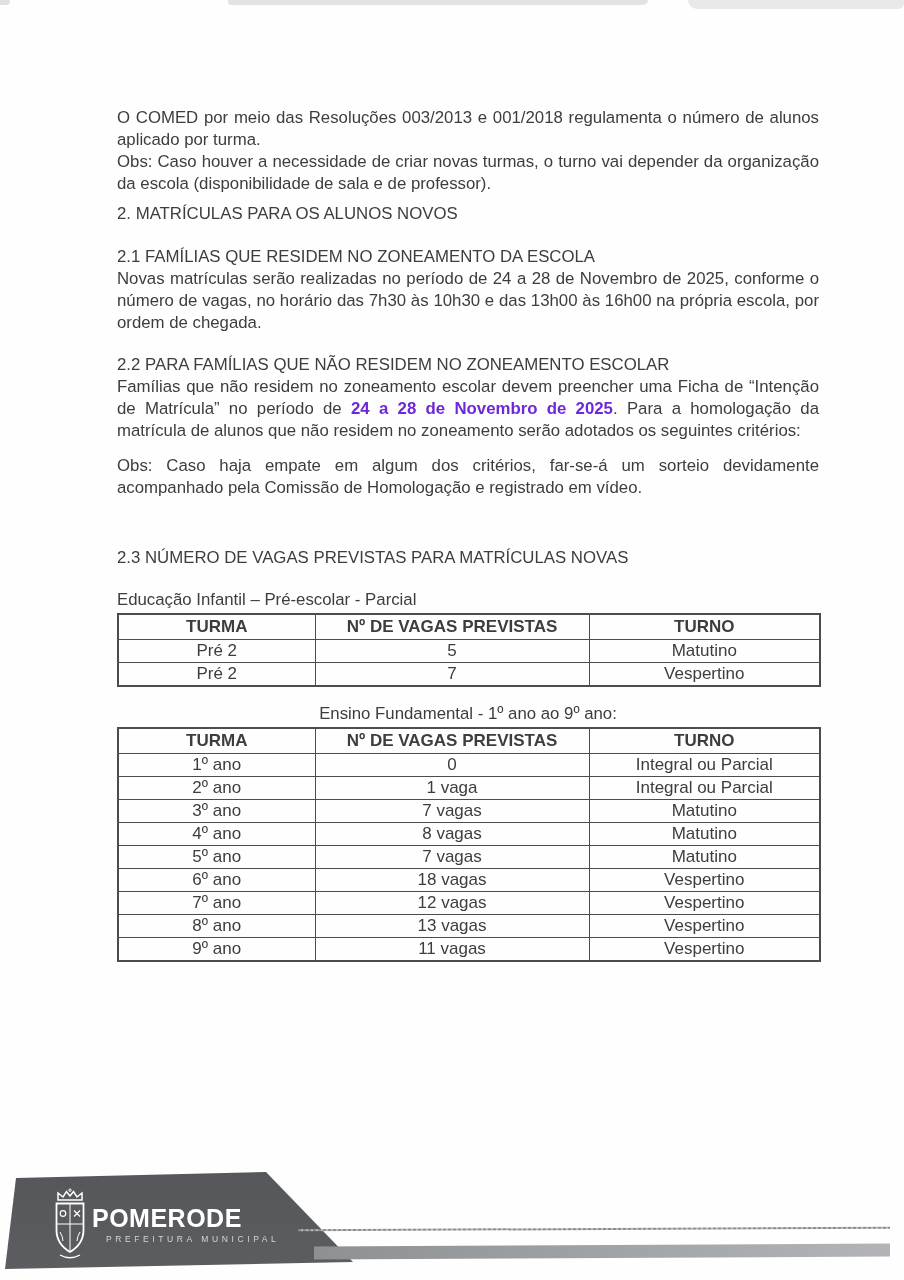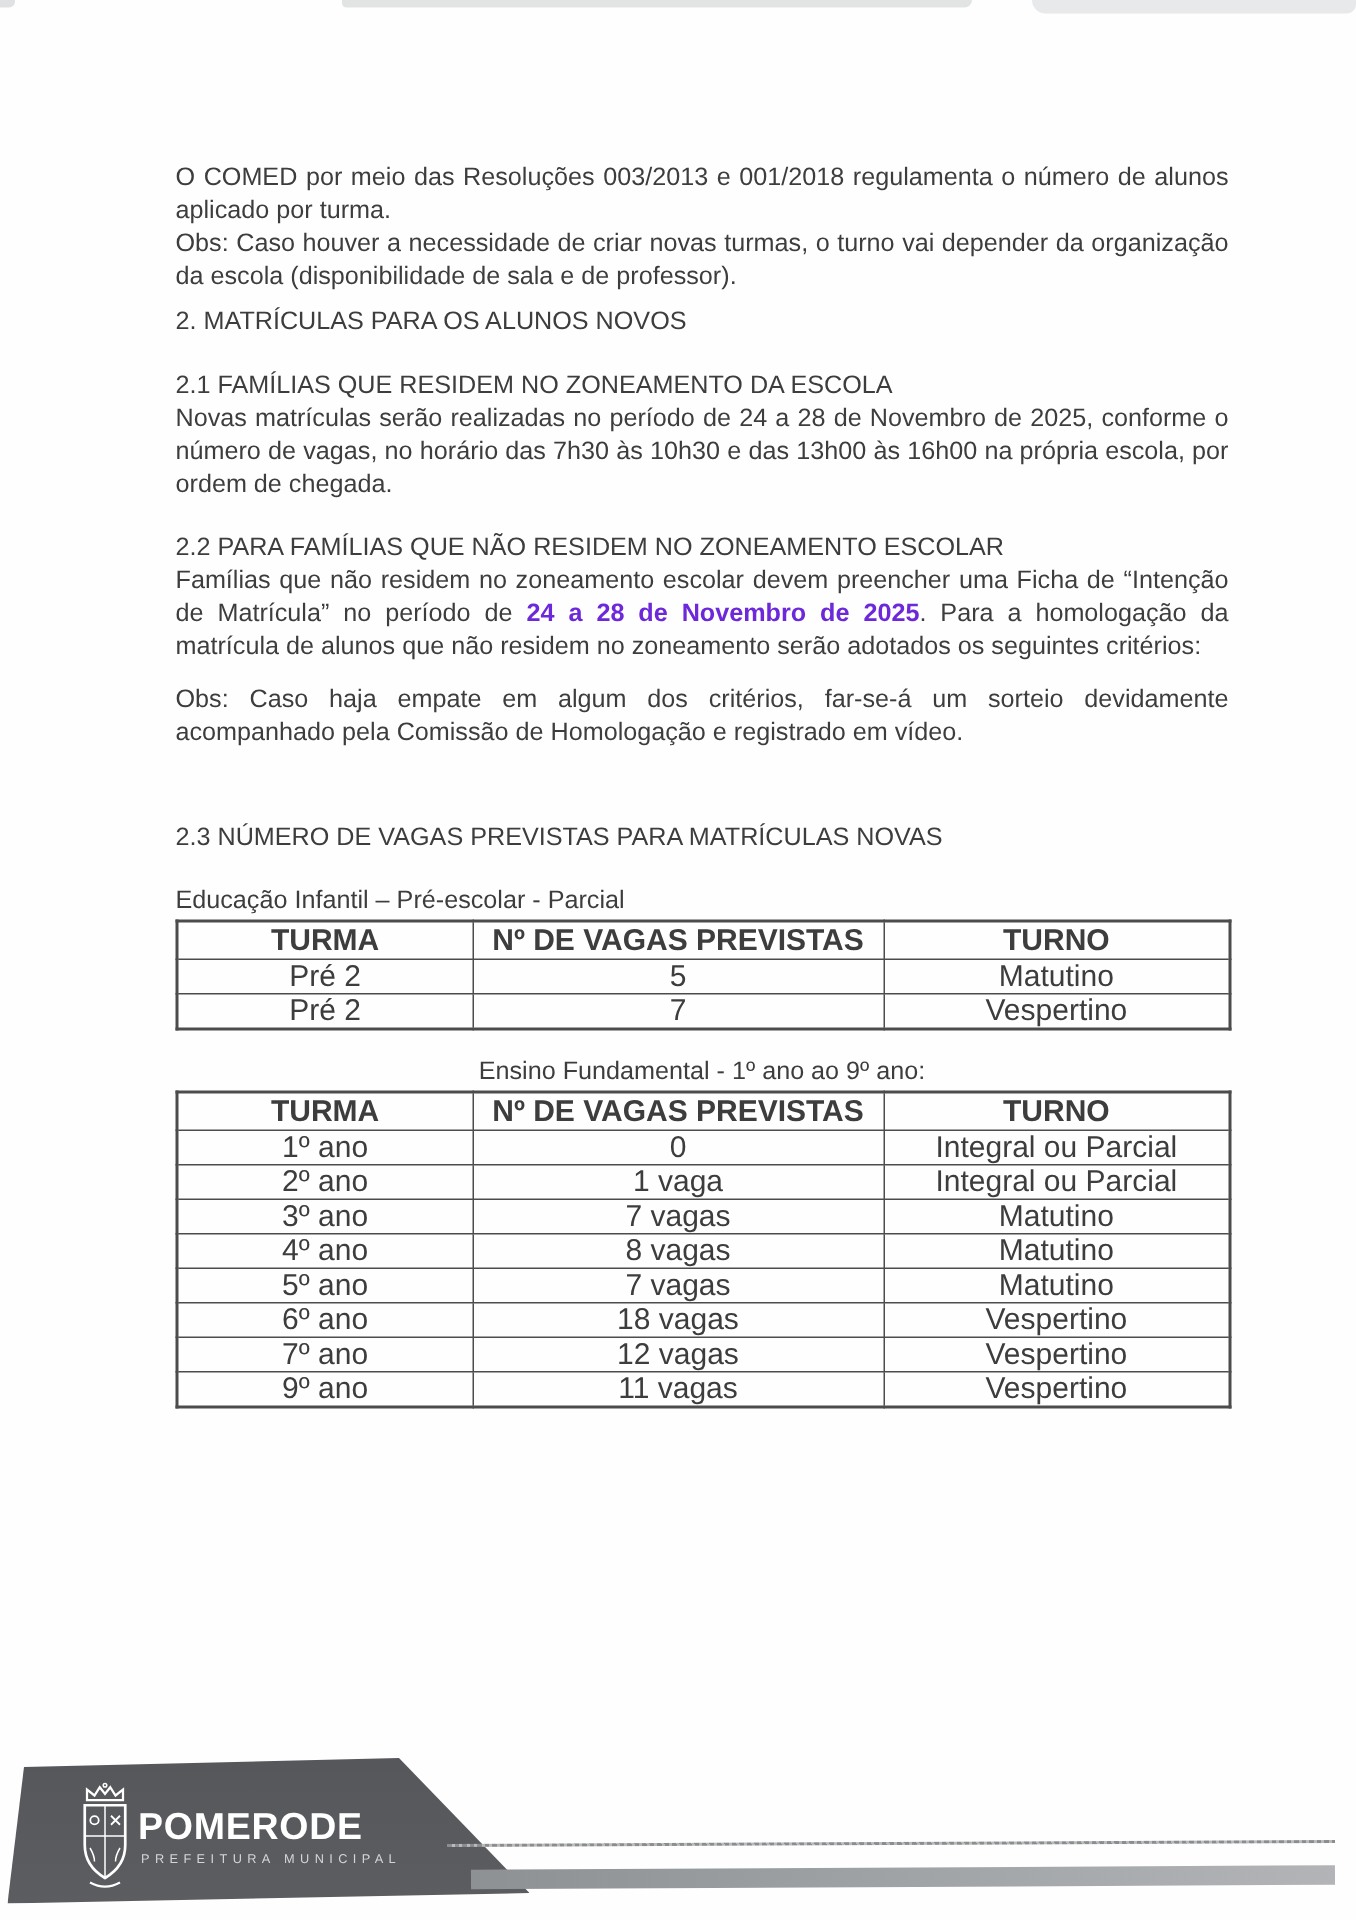--- a/index.html
+++ b/index.html
@@ -36,40 +36,40 @@
   .table-label { margin:20px 0 2px 0; }
   .table-label.second { margin-top:16px;text-align:center; }
 
   table.doc-table {
     border-collapse:collapse; width:702px; table-layout:fixed;
     border:2px solid #4c4c4c;
   }
   table.doc-table th, table.doc-table td {
     border:1px solid #4c4c4c;
     text-align:center; padding:0;
-    font-size:20px;
+    font-size:17px;
   }
   table.doc-table th { height:24px; line-height:24px; font-weight:bold; }
   table.doc-table td { height:22px; line-height:22px; }
   col.c1 { width:197px; } col.c2 { width:274px; } col.c3 { width:231px; }
 
   
   .footer { position:absolute; left:0; top:1172px; width:868px; height:108px; }
   .banner {
     position:absolute; left:0; top:0; width:362px; height:98px;
     background:linear-gradient(180deg,#56575a 0%, #5c5d60 100%);
     clip-path:polygon(16px 6px, 266px 0px, 353px 90px, 5px 97px);
   }
   .crest { position:absolute; left:50px; top:16px; }
   .brand {
     position:absolute; left:92px; top:32px;
     font-size:25px; font-weight:bold; letter-spacing:.5px; color:#ffffff;
   }
   .brand-sub {
-    position:absolute; left:94px; top:62px;
+    position:absolute; left:106px; top:62px;
     font-size:8.5px; letter-spacing:3.6px; color:#d3d5d7;
   }
   .thin-line {
     position:absolute; left:298px; top:56px; width:592px; height:2px;
     background:repeating-linear-gradient(90deg,#8b8d8f 0 3px,#b8babb 3px 5px);
     transform:rotate(-0.25deg);
   }
   .thick-band {
     position:absolute; left:314px; top:73px; width:576px; height:13px;
     background:linear-gradient(90deg,#8e9194 0%,#a2a5a8 55%,#b2b4b7 100%);
@@ -170,20 +170,25 @@
           <td>Matutino</td>
         </tr>
         <tr>
           <td>6º ano</td>
           <td>18 vagas</td>
           <td>Vespertino</td>
         </tr>
         <tr>
           <td>7º ano</td>
           <td>12 vagas</td>
+          <td>Vespertino</td>
+        </tr>
+        <tr>
+          <td>8º ano</td>
+          <td>13 vagas</td>
           <td>Vespertino</td>
         </tr>
         <tr>
           <td>9º ano</td>
           <td>11 vagas</td>
           <td>Vespertino</td>
         </tr>
       </tbody>
     </table>
   </div>

